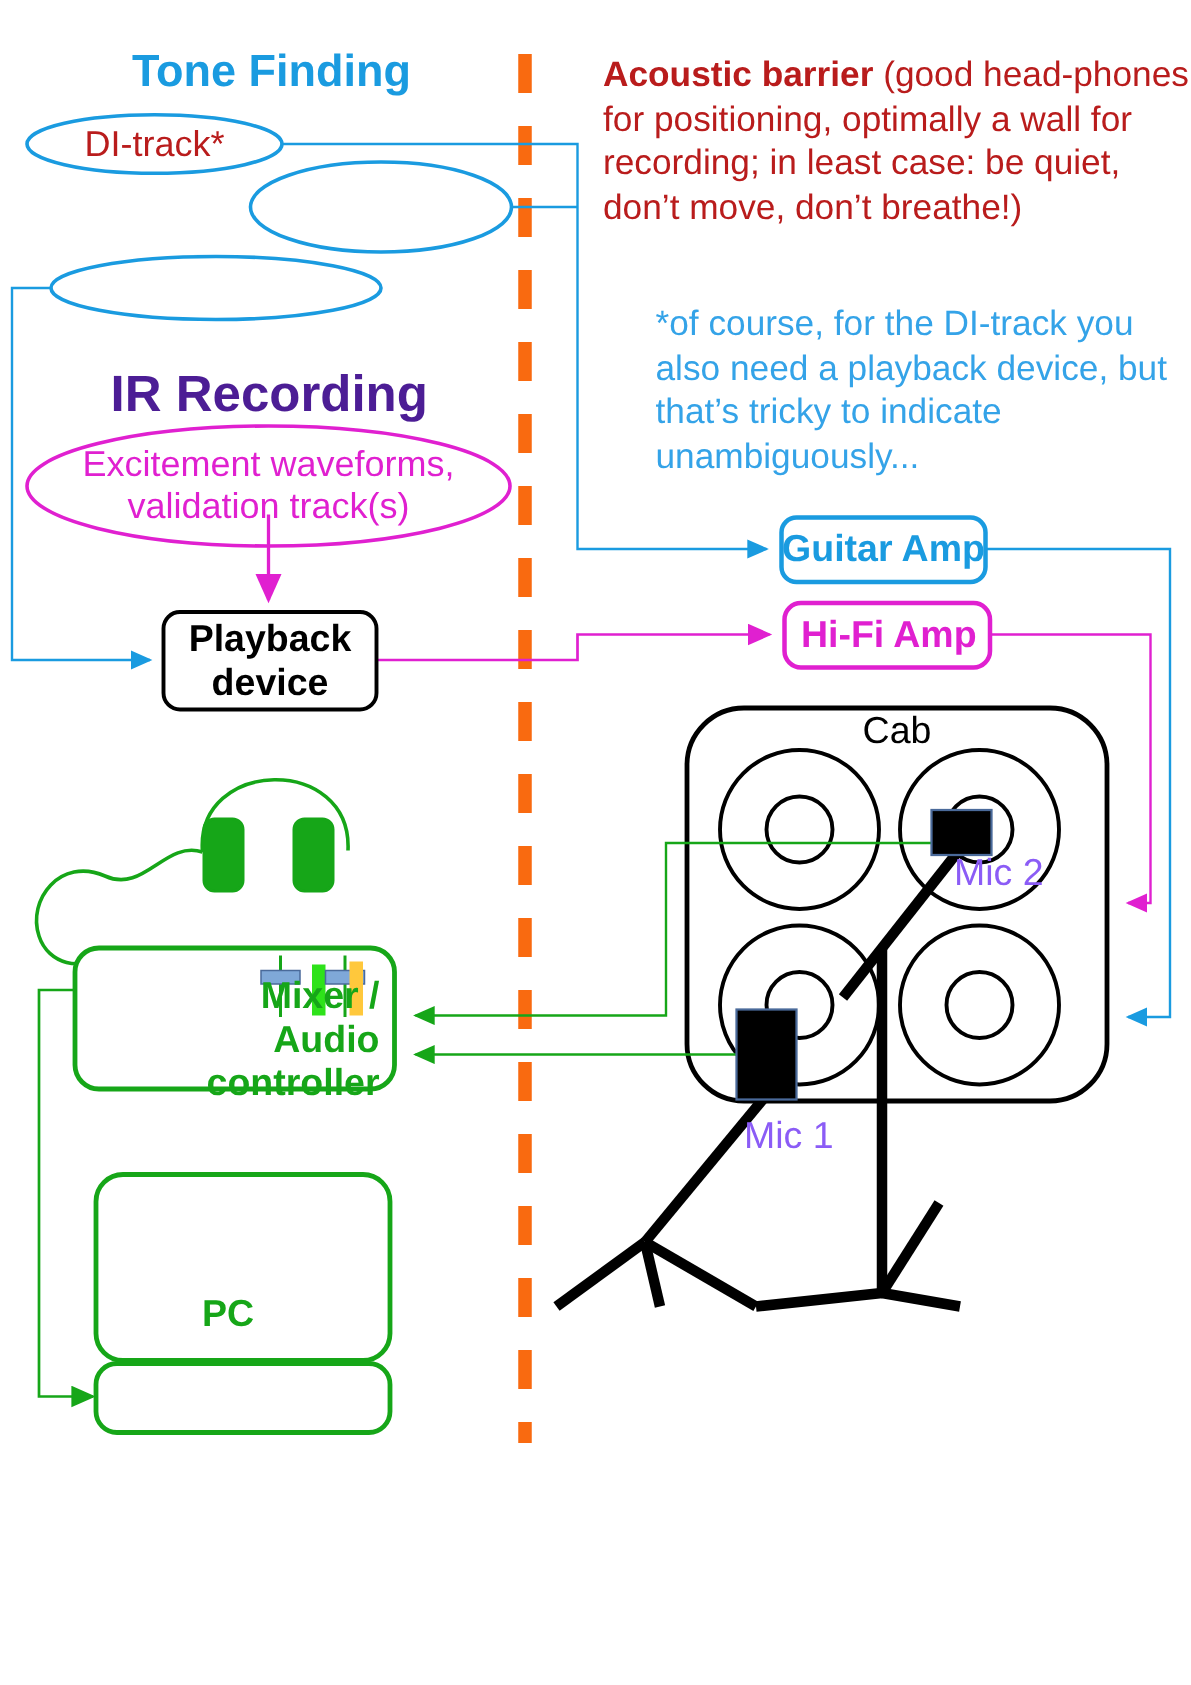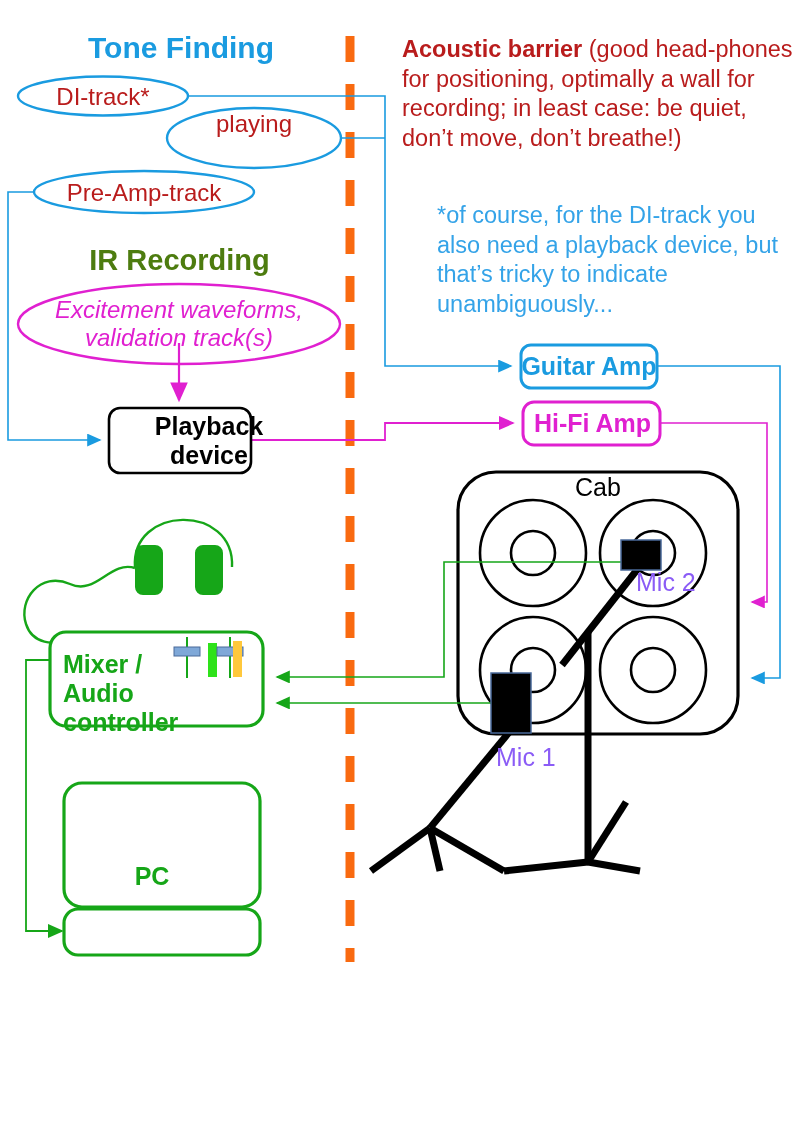--- a/index.html
+++ b/index.html
@@ -3,24 +3,24 @@
 <meta charset="utf-8">
 <style>
   html,body{margin:0;padding:0;background:#ffffff;}
   body{width:794px;height:1123px;position:relative;overflow:hidden;
        font-family:"Liberation Sans",sans-serif;}
   .stage{position:absolute;left:0;top:0;width:794px;height:1123px;}
   svg.layer{position:absolute;left:0;top:0;width:794px;height:1123px;overflow:visible;}
 
   .txt{position:absolute;}
   .title-blue{color:#1a9be0;font-weight:bold;font-size:30px;letter-spacing:0px;}
-  .title-magenta{color:#4d7c0f;font-weight:bold;font-size:29px;}
+  .title-magenta{color:#4c1d95;font-weight:bold;font-size:34px;}
 
   .ell-label{color:#b91c1c;font-size:24px;text-align:center;line-height:28px;}
-  .ell-label.magenta{color:#e020d0;font-style:italic;}
+  .ell-label.magenta{color:#e020d0;}
 
   .orange-block{color:#b91c1c;font-size:23.5px;line-height:29.5px;width:392px;}
   .orange-block b{font-weight:bold;}
   .blue-note{color:#34a3e8;font-size:23.5px;line-height:29.5px;width:360px;}
 
   .box-label{font-size:25px;text-align:center;line-height:29px;font-weight:bold;}
   .lbl-black{color:#000000;}
   .lbl-blue{color:#1a9be0;}
   .lbl-magenta{color:#e020d0;}
   .lbl-green{color:#16a618;}
@@ -132,49 +132,47 @@
     <ellipse cx="179" cy="324" rx="161" ry="40" fill="none" stroke="#e020d0" stroke-width="2.4"></ellipse>
   </svg>
 
   <div class="txt title-blue" style="left:76px;top:31px;width:210px;text-align:center;">Tone Finding</div>
 
   <div class="txt title-magenta" style="left:72px;top:244px;width:215px;text-align:center;">IR Recording</div>
 
   <div class="txt ell-label" style="left:23px;top:83px;width:160px;">DI-track*</div>
 
   <div class="txt ell-label" style="left:174px;top:110px;width:160px;">
-    <div>playing</div>
   </div>
 
-  <div class="txt ell-label" style="left:44px;top:179px;width:200px;">Pre-Amp-track</div>
 
   <div class="txt ell-label magenta" style="left:19px;top:296px;width:320px;">
     <div>Excitement waveforms,</div>
     <div>validation track(s)</div>
   </div>
 
   <div class="txt orange-block" style="left:402px;top:35px;"><b>Acoustic barrier</b><span> (good head-phones for positioning, optimally a wall for recording; in least case: be quiet, don’t move, don’t breathe!)</span></div>
 
   <div class="txt blue-note" style="left:437px;top:201px;">*of course, for the DI-track you also need a playback device, but that’s tricky to indicate unambiguously...</div>
 
-  <div class="txt box-label lbl-black" style="left:109px;top:412px;width:142px;margin-left:29px;">
+  <div class="txt box-label lbl-black" style="left:109px;top:412px;width:142px;">
     <div>Playback</div>
     <div>device</div>
   </div>
 
   <div class="txt box-label lbl-blue" style="left:521px;top:352px;width:136px;">Guitar Amp</div>
 
   <div class="txt box-label lbl-magenta" style="left:523px;top:409px;width:139px;">Hi-Fi Amp</div>
 
   <div class="txt cab-lbl" style="left:458px;top:473px;width:280px;text-align:center;">Cab</div>
 
   <div class="txt mic-lbl" style="left:636px;top:568px;">Mic 2</div>
 
   <div class="txt mic-lbl" style="left:496px;top:743px;">Mic 1</div>
 
-  <div class="txt box-label lbl-green" style="left:63px;top:650px;width:190px;text-align:left;">
+  <div class="txt box-label lbl-green" style="left:63px;top:650px;width:190px;text-align:right;">
     <div>Mixer /</div>
     <div>Audio controller</div>
   </div>
 
   <div class="txt box-label lbl-green" style="left:64px;top:862px;width:176px;">PC</div>
 
 </div>
 
 </body></html>

